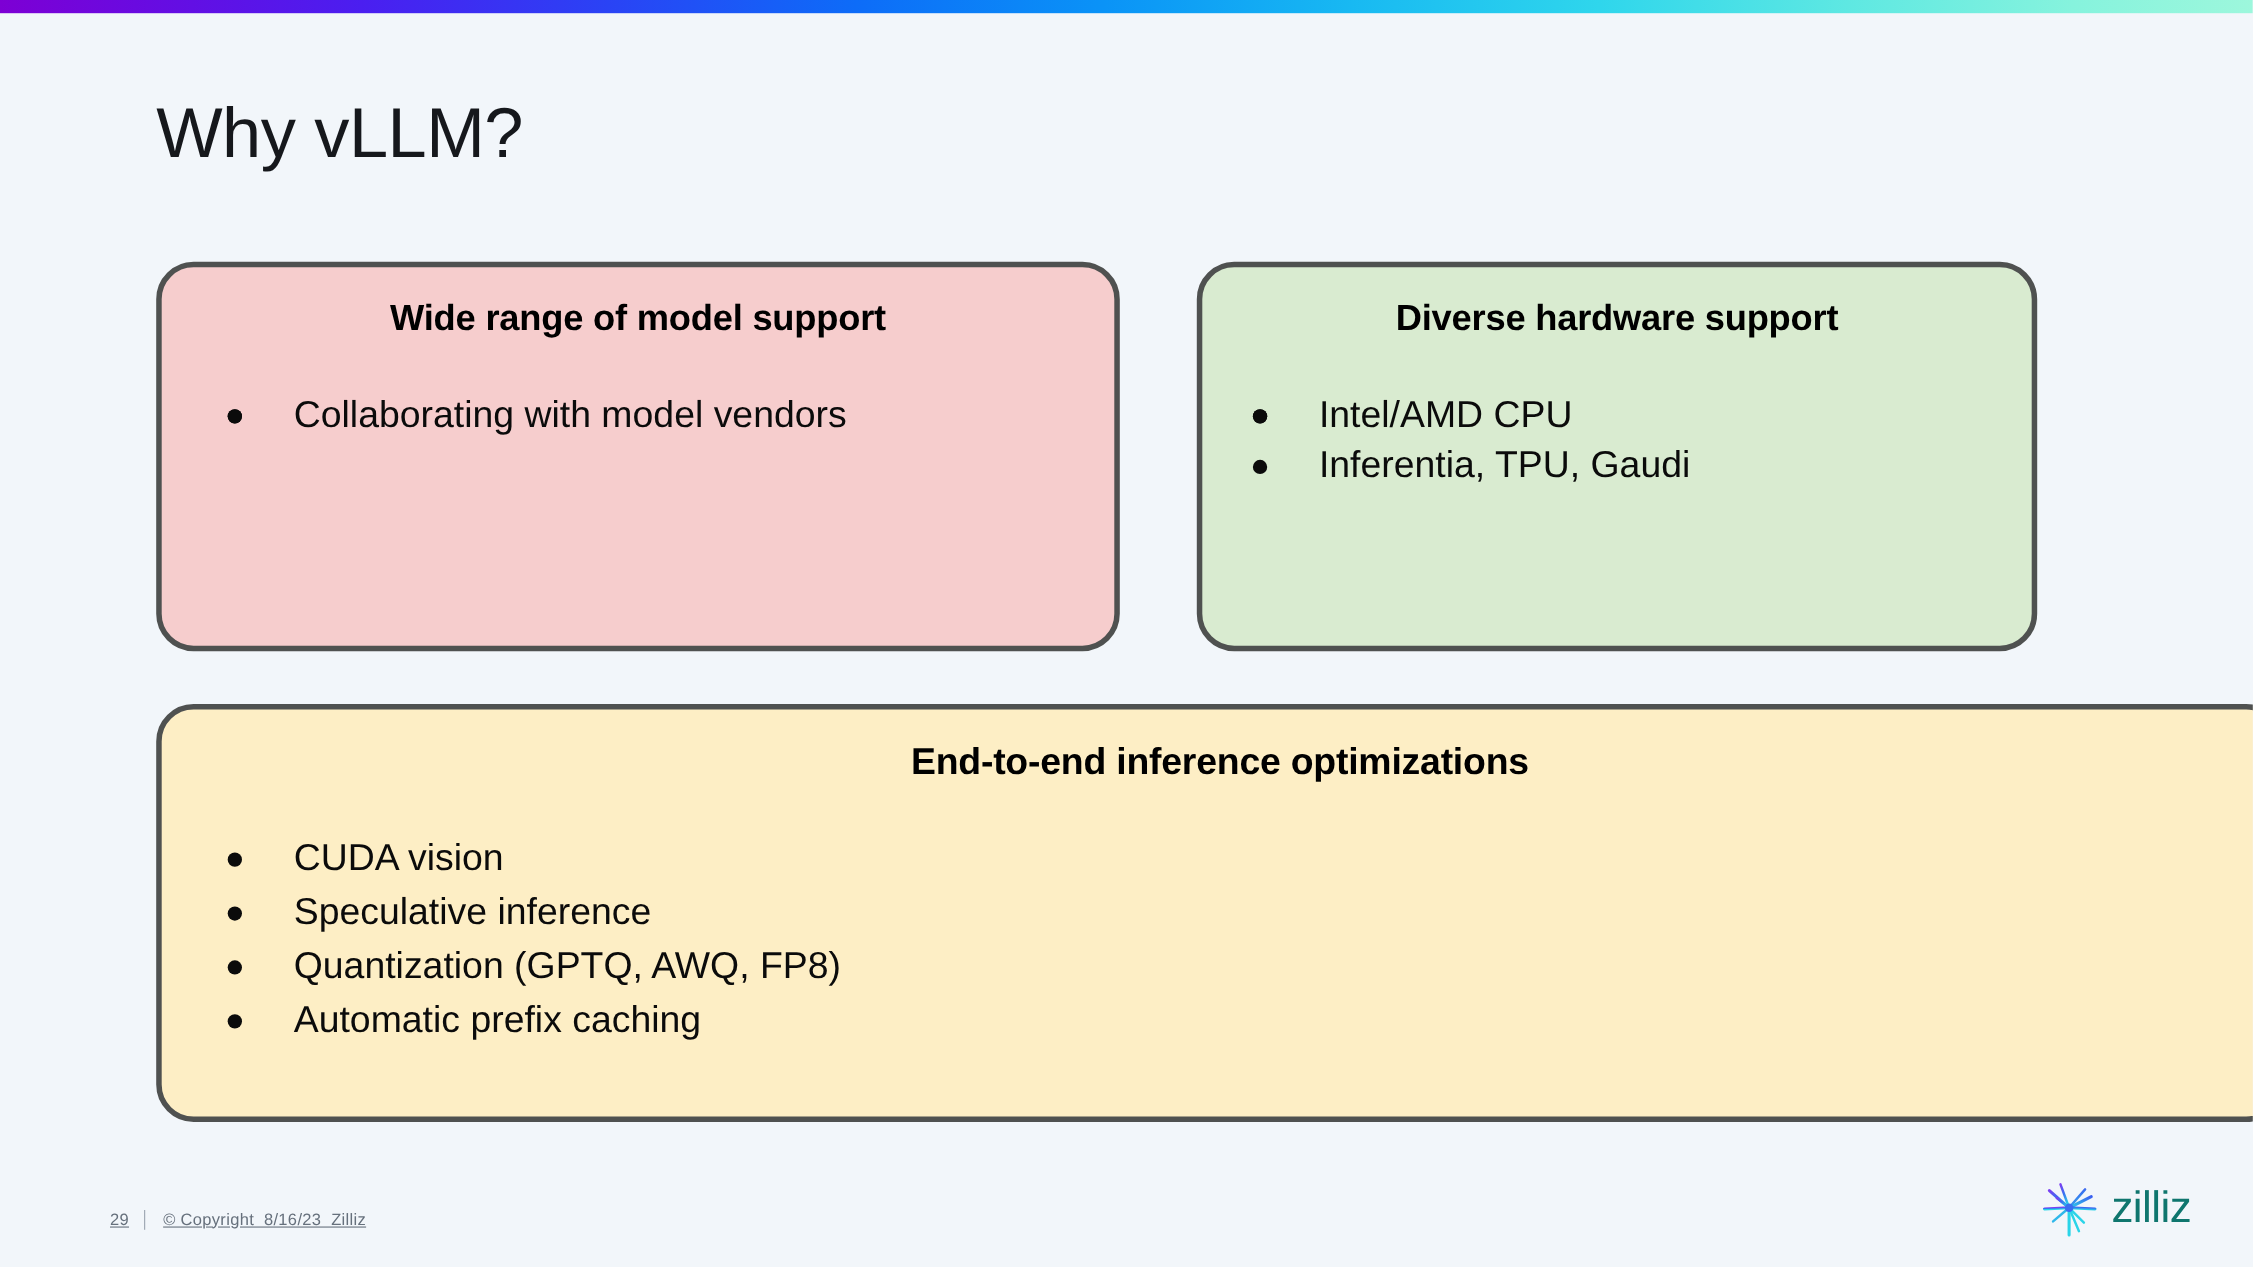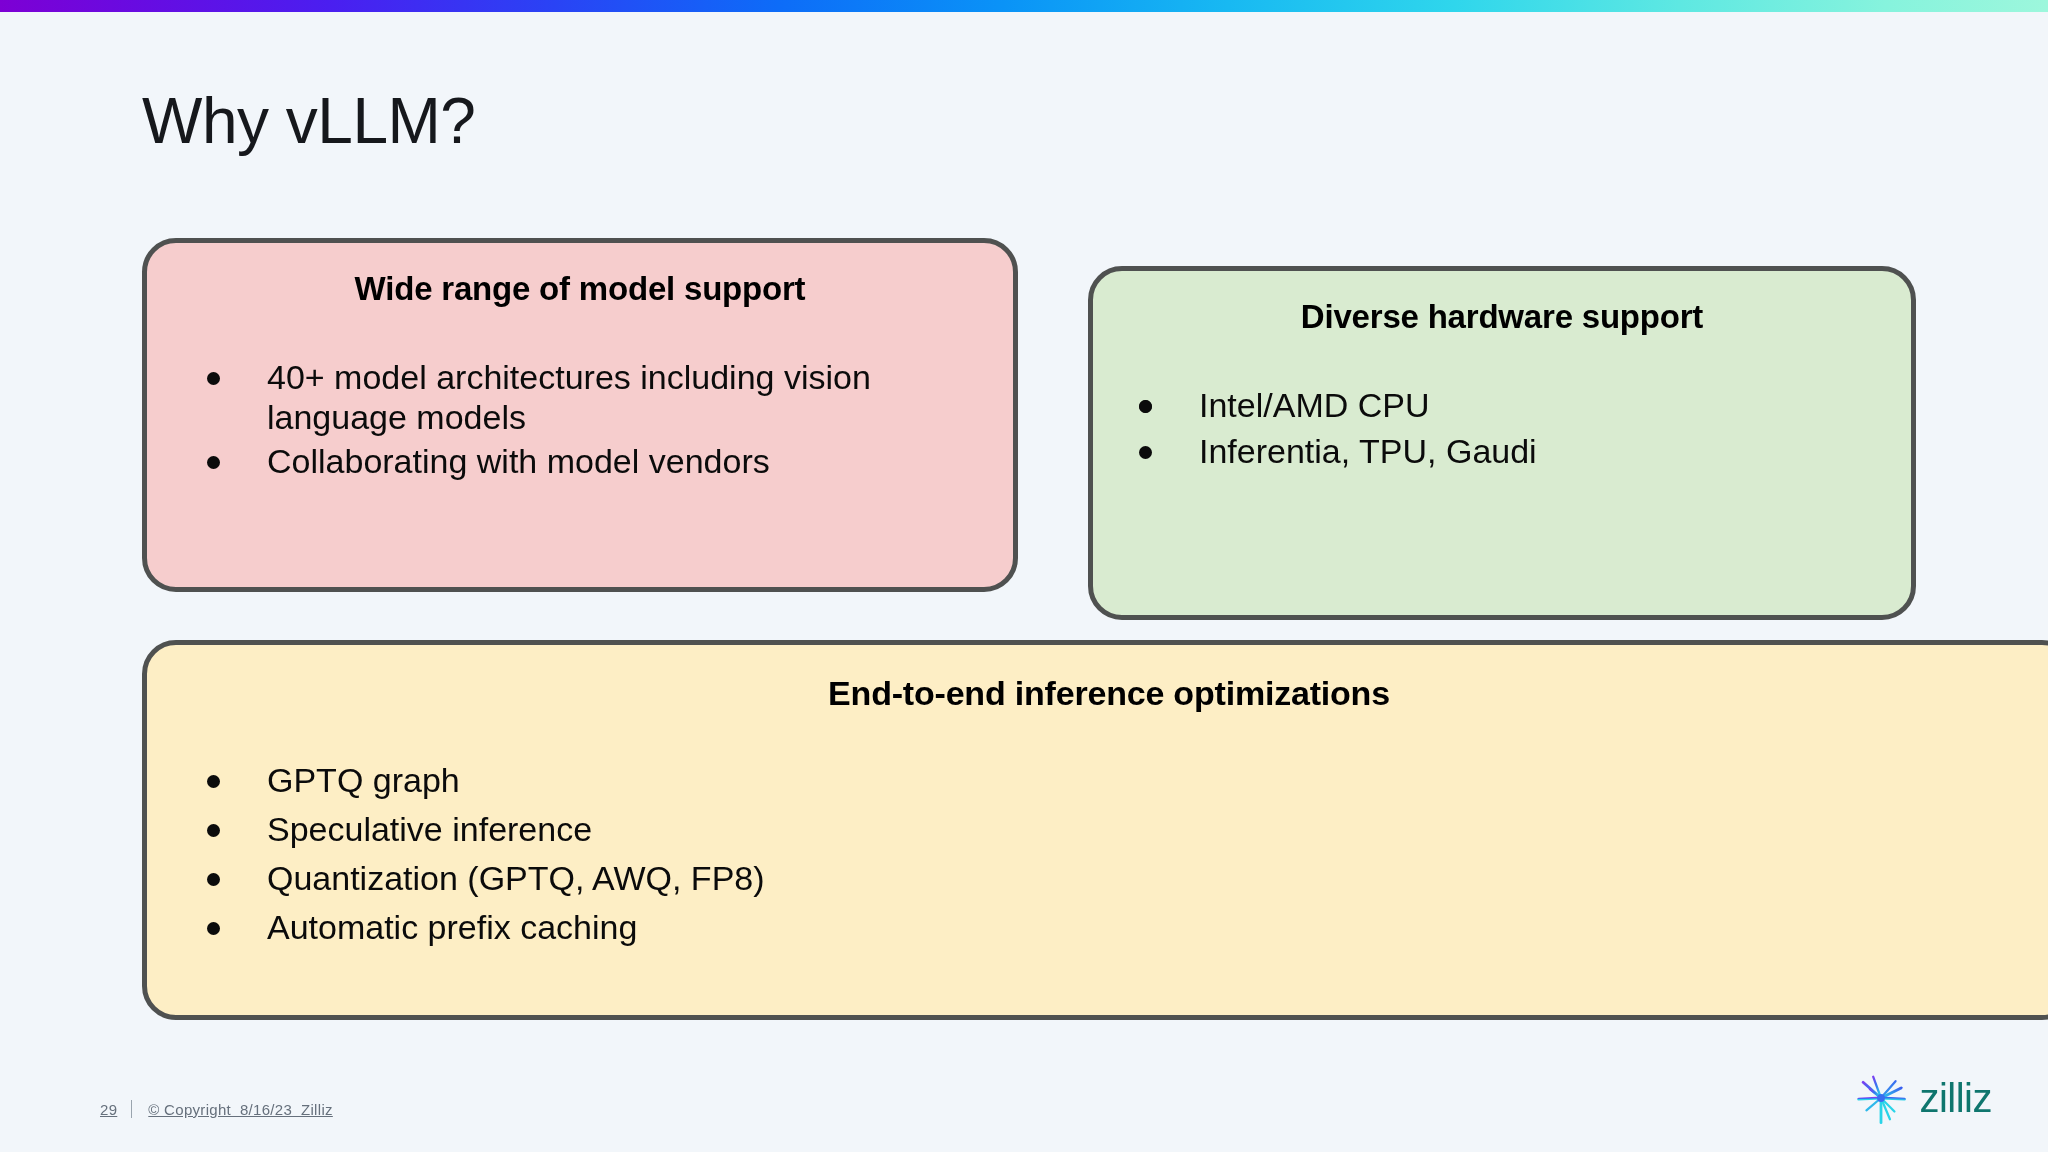--- a/index.html
+++ b/index.html
@@ -60,24 +60,23 @@
   .card-pink {
     left: 142px;
     top: 238px;
     width: 876px;
     height: 354px;
     background: #f6cdcd;
   }
   .card-green {
     left: 1088px;
     top: 238px;
-    width: 828px;
+    width: 764px;
     height: 354px;
     background: #d9ebd0;
-    margin-top: 28px;
   }
   .card-yellow {
     left: 142px;
     top: 640px;
     width: 1934px;
     height: 380px;
     background: #fdeec5;
   }
 
   .card-title {
@@ -166,21 +165,20 @@
 
 <div class="top-bar"></div>
 
 <div class="slide-title">Why vLLM?</div>
 
 <div class="card card-pink">
   <div class="card-title">Wide range of model support</div>
   <ul class="bullets">
     <li class="bullet">
       <span class="dot"></span>
-      <span>40+ model architectures including vision language models</span>
     </li>
     <li class="bullet">
       <span class="dot"></span>
       <span>Collaborating with model vendors</span>
     </li>
   </ul>
 </div>
 
 <div class="card card-green">
   <div class="card-title">Diverse hardware support</div>
@@ -197,21 +195,21 @@
       <span>Inferentia, TPU, Gaudi</span>
     </li>
   </ul>
 </div>
 
 <div class="card card-yellow">
   <div class="card-title">End-to-end inference optimizations</div>
   <ul class="bullets">
     <li class="bullet">
       <span class="dot"></span>
-      <span>GPTQ graph</span>
+      <span>CUDA vision</span>
     </li>
     <li class="bullet">
       <span class="dot"></span>
       <span>Speculative inference</span>
     </li>
     <li class="bullet">
       <span class="dot"></span>
       <span>Quantization (GPTQ, AWQ, FP8)</span>
     </li>
     <li class="bullet">

